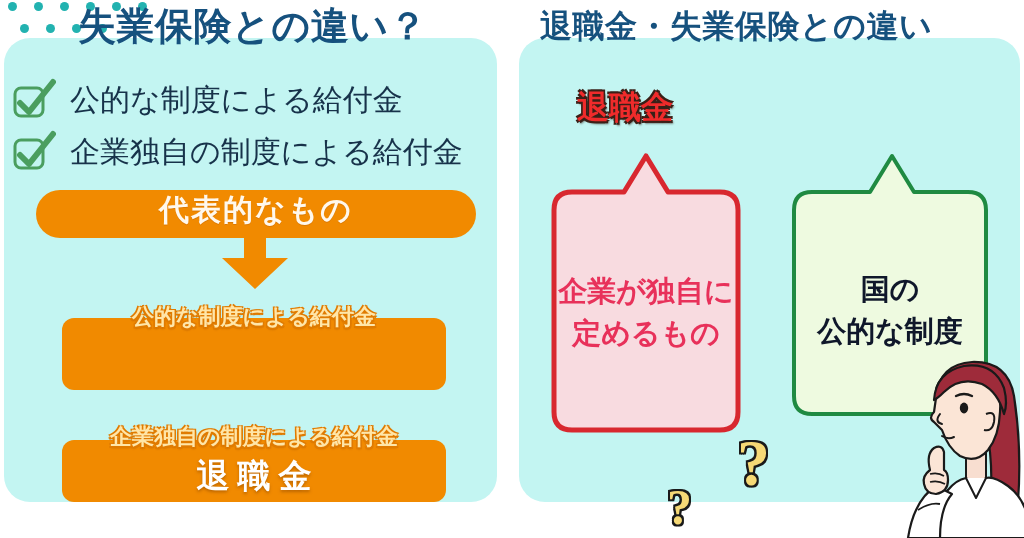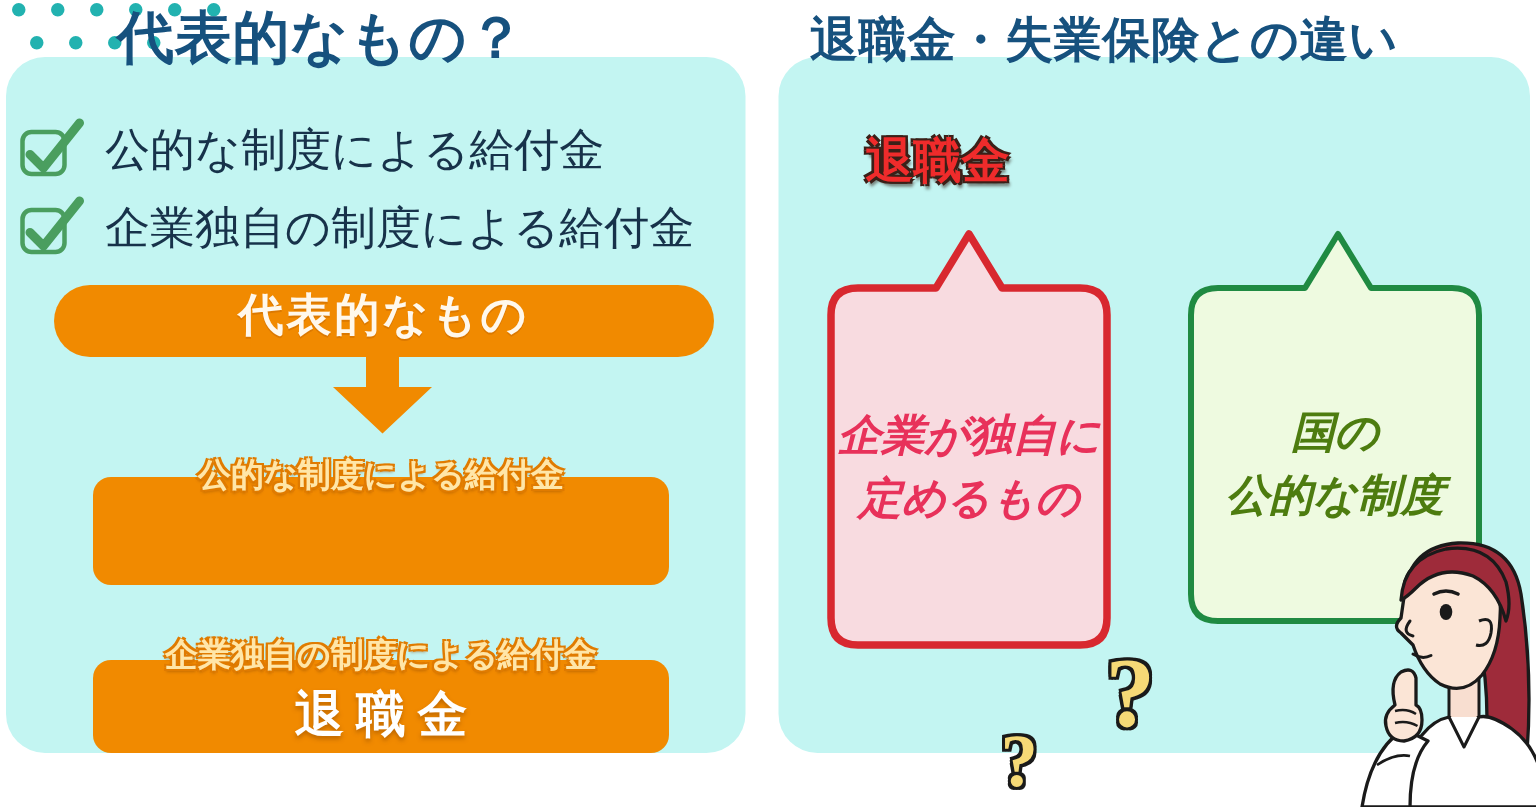--- a/index.html
+++ b/index.html
@@ -172,38 +172,38 @@
   #badge-shitsugyou {
     left: 814px; top: 86px;
     color: #4f8f66;
     text-shadow:
       -1.6px -1.6px 0 #2d3a2c, 1.6px -1.6px 0 #2d3a2c,
       -1.6px  1.6px 0 #2d3a2c, 1.6px  1.6px 0 #2d3a2c,
        2px 3px 2px rgba(30,45,30,.45);
   }
 
   
-  .bubble { position: absolute; z-index: 6; font-style: italic; }
+  .bubble { position: absolute; z-index: 6; }
   #bubble-red   { left: 534px; top: 150px; width: 224px; height: 290px; }
   #bubble-green { left: 774px; top: 150px; width: 232px; height: 272px; }
 
   .bubble svg { position: absolute; inset: 0; width: 100%; height: 100%; }
 
   .bubble-text {
     position: absolute;
     left: 0; right: 0;
     top: 118px;
     text-align: center;
     font-size: 29px;
     font-weight: bold;
     line-height: 42px;
     white-space: pre-line;
   }
   #bubble-red   .bubble-text { color: #e8315a; top: 120px; }
-  #bubble-green .bubble-text { color: #4d7c0f; top: 118px; font-weight: 600; }
+  #bubble-green .bubble-text { color: #0f172a; top: 118px; font-weight: 600; }
 
   
   .qmark {
     position: absolute;
     z-index: 7;
     color: #f6d976;
     font-weight: bold;
     font-family: "Liberation Serif", "DejaVu Serif", serif;
     line-height: 1;
     text-shadow:
@@ -237,21 +237,21 @@
     <span class="dot" style="left:106px;top:0px;"></span>
     <span class="dot" style="left:132px;top:0px;"></span>
     <span class="dot" style="left:14px; top:22px;"></span>
     <span class="dot" style="left:40px; top:22px;"></span>
     <span class="dot" style="left:66px; top:22px;"></span>
     <span class="dot" style="left:92px; top:22px;"></span>
   </div>
 
   <div class="card" id="card-left"></div>
 
-  <div class="panel-title" id="title-left">代表的なもの？</div>
+  <div class="panel-title" id="title-left">失業保険との違い？</div>
 
   <div class="check-row" id="check-row-0">
     <span class="check-icon">
       <svg viewBox="0 0 44 44" xmlns="http://www.w3.org/2000/svg">
         <rect x="3" y="10" width="28" height="28" rx="6" ry="6" fill="none" stroke="#4a9e5f" stroke-width="3"></rect>
         <path d="M8 25 L17 34 L41 4" fill="none" stroke="#4a9e5f" stroke-width="6" stroke-linecap="round" stroke-linejoin="round"></path>
       </svg>
     </span>
     <span class="check-label">公的な制度による給付金</span>
   </div>

